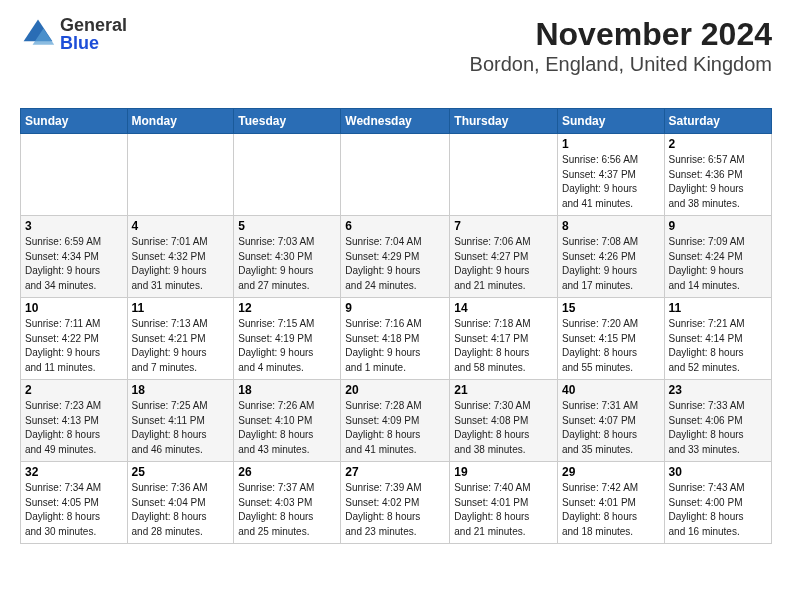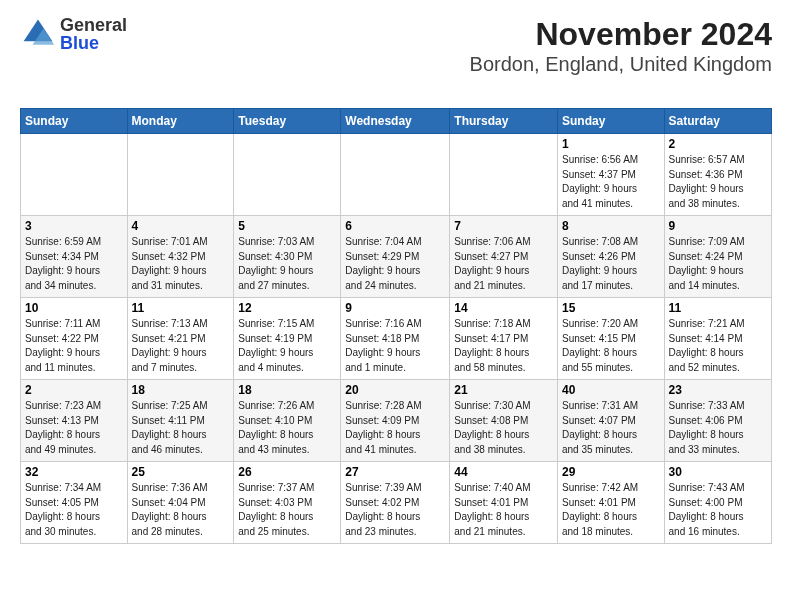--- a/index.html
+++ b/index.html
@@ -242,21 +242,21 @@
           </td>
           <td>
             <span class="day-number">26</span>
             <div class="day-info">Sunrise: 7:37 AM<br>Sunset: 4:03 PM<br>Daylight: 8 hours<br>and 25 minutes.</div>
           </td>
           <td>
             <span class="day-number">27</span>
             <div class="day-info">Sunrise: 7:39 AM<br>Sunset: 4:02 PM<br>Daylight: 8 hours<br>and 23 minutes.</div>
           </td>
           <td>
-            <span class="day-number">44</span>
+            <span class="day-number">19</span>
             <div class="day-info">Sunrise: 7:40 AM<br>Sunset: 4:01 PM<br>Daylight: 8 hours<br>and 21 minutes.</div>
           </td>
           <td>
             <span class="day-number">29</span>
             <div class="day-info">Sunrise: 7:42 AM<br>Sunset: 4:01 PM<br>Daylight: 8 hours<br>and 18 minutes.</div>
           </td>
           <td>
             <span class="day-number">30</span>
             <div class="day-info">Sunrise: 7:43 AM<br>Sunset: 4:00 PM<br>Daylight: 8 hours<br>and 16 minutes.</div>
           </td>

